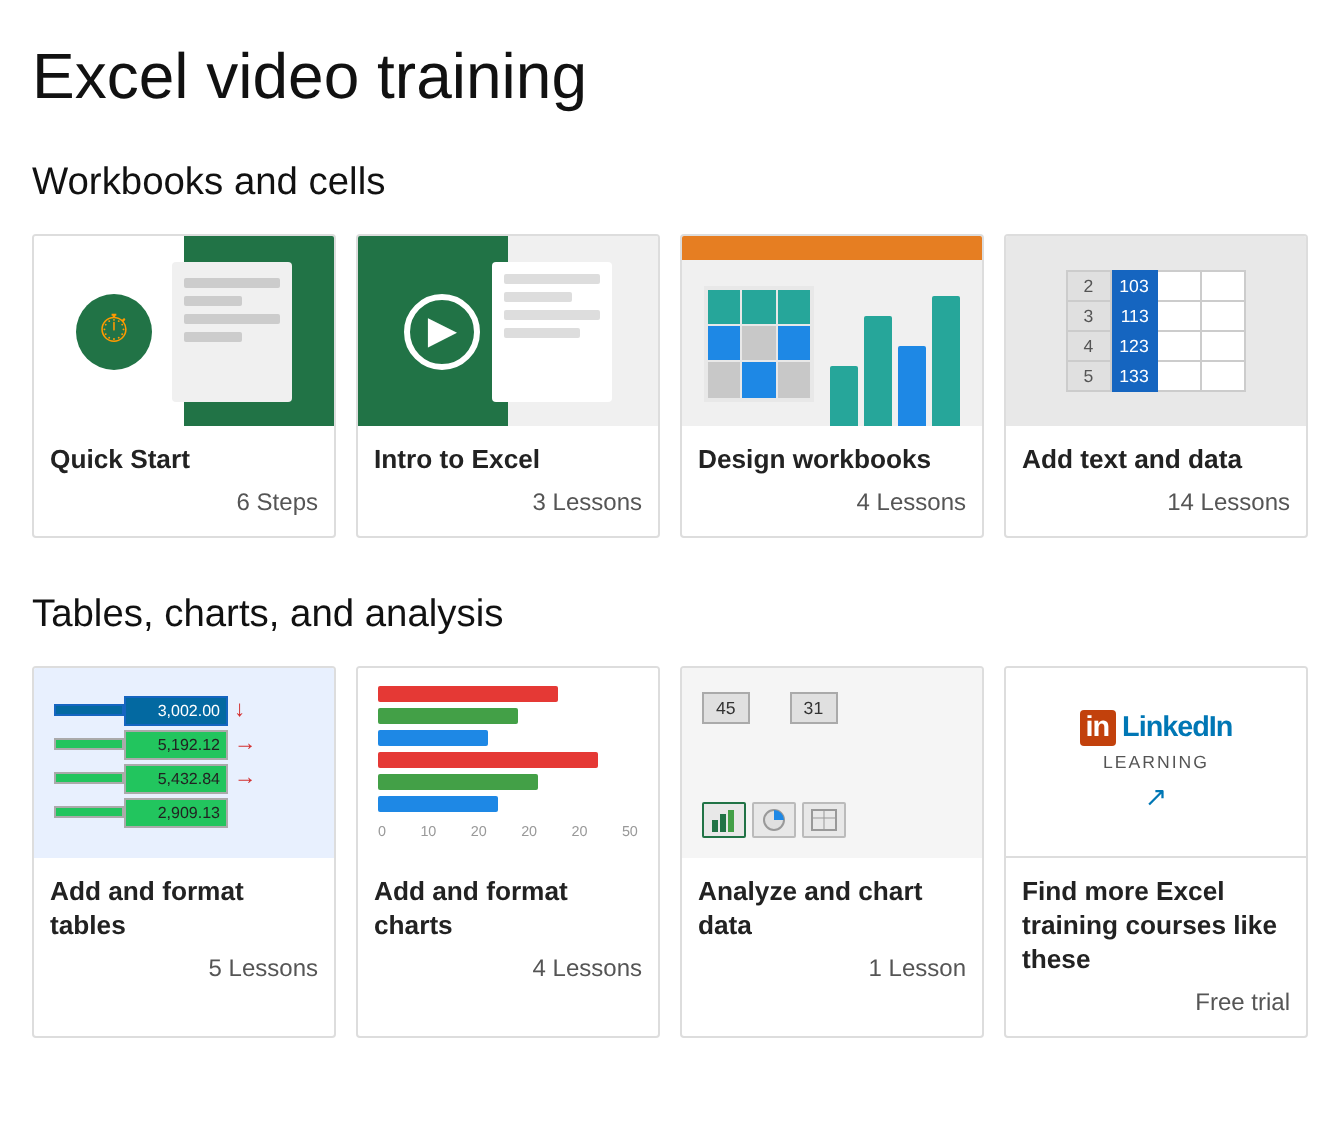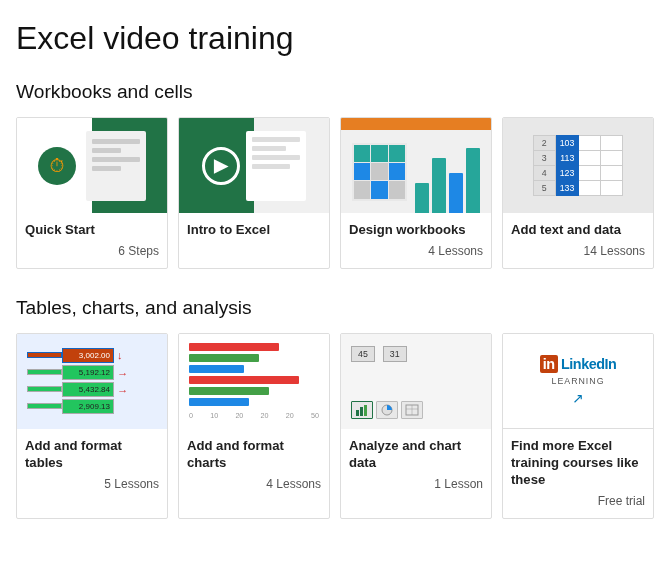--- a/index.html
+++ b/index.html
@@ -156,21 +156,21 @@
     }
     .tbl-cell {
       font-size: 0.5rem;
       padding: 2px 3px;
       background: #22c55e;
       border: 1px solid #aaa;
       min-width: 44px;
       text-align: right;
     }
     .tbl-cell.header {
-      background: #c2410c;
+      background: #0369a1;
       color: #fff;
       border-color: #1565c0;
     }
     .tbl-arrow {
       color: #d32f2f;
       font-size: 0.7rem;
       margin-left: 3px;
     }
 
     
@@ -199,21 +199,21 @@
     
     .thumb-analyze {
       background: #f5f5f5;
       display: flex; align-items: center; justify-content: center;
       padding: 4px;
     }
     .analyze-inner {
       position: relative; width: 130px; height: 80px;
     }
     .analyze-boxes {
-      display: flex; gap: 8px; position: absolute; top: 4px; left: 0;
+      display: flex; gap: 20px; position: absolute; top: 4px; left: 0;
     }
     .abox {
       background: #e0e0e0;
       border: 1px solid #aaa;
       padding: 2px 6px;
       font-size: 0.55rem;
       color: #333;
     }
     .analyze-chart {
       position: absolute; bottom: 0; left: 0; right: 0;
@@ -327,20 +327,21 @@
         <div class="intro-circle">▶</div>
         <div class="intro-screen">
           <div class="intro-line"></div>
           <div class="intro-line" style="width:70%"></div>
           <div class="intro-line"></div>
           <div class="intro-line" style="width:80%"></div>
         </div>
       </div>
       <div class="card-body">
         <div class="card-title">Intro to Excel</div>
+        <div class="card-sub">3 Lessons</div>
       </div>
     </div>
 
     <div class="card">
       <div class="card-thumb thumb-design-wrap">
         <div class="orange-top"></div>
         <div class="design-content">
           <div class="design-grid-wrap">
             <div class="dg t"></div>
               <div class="dg t"></div>

